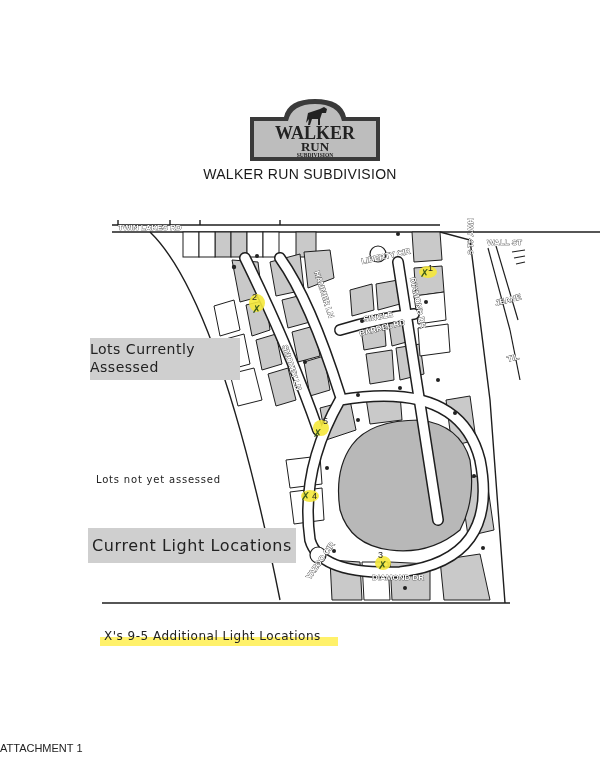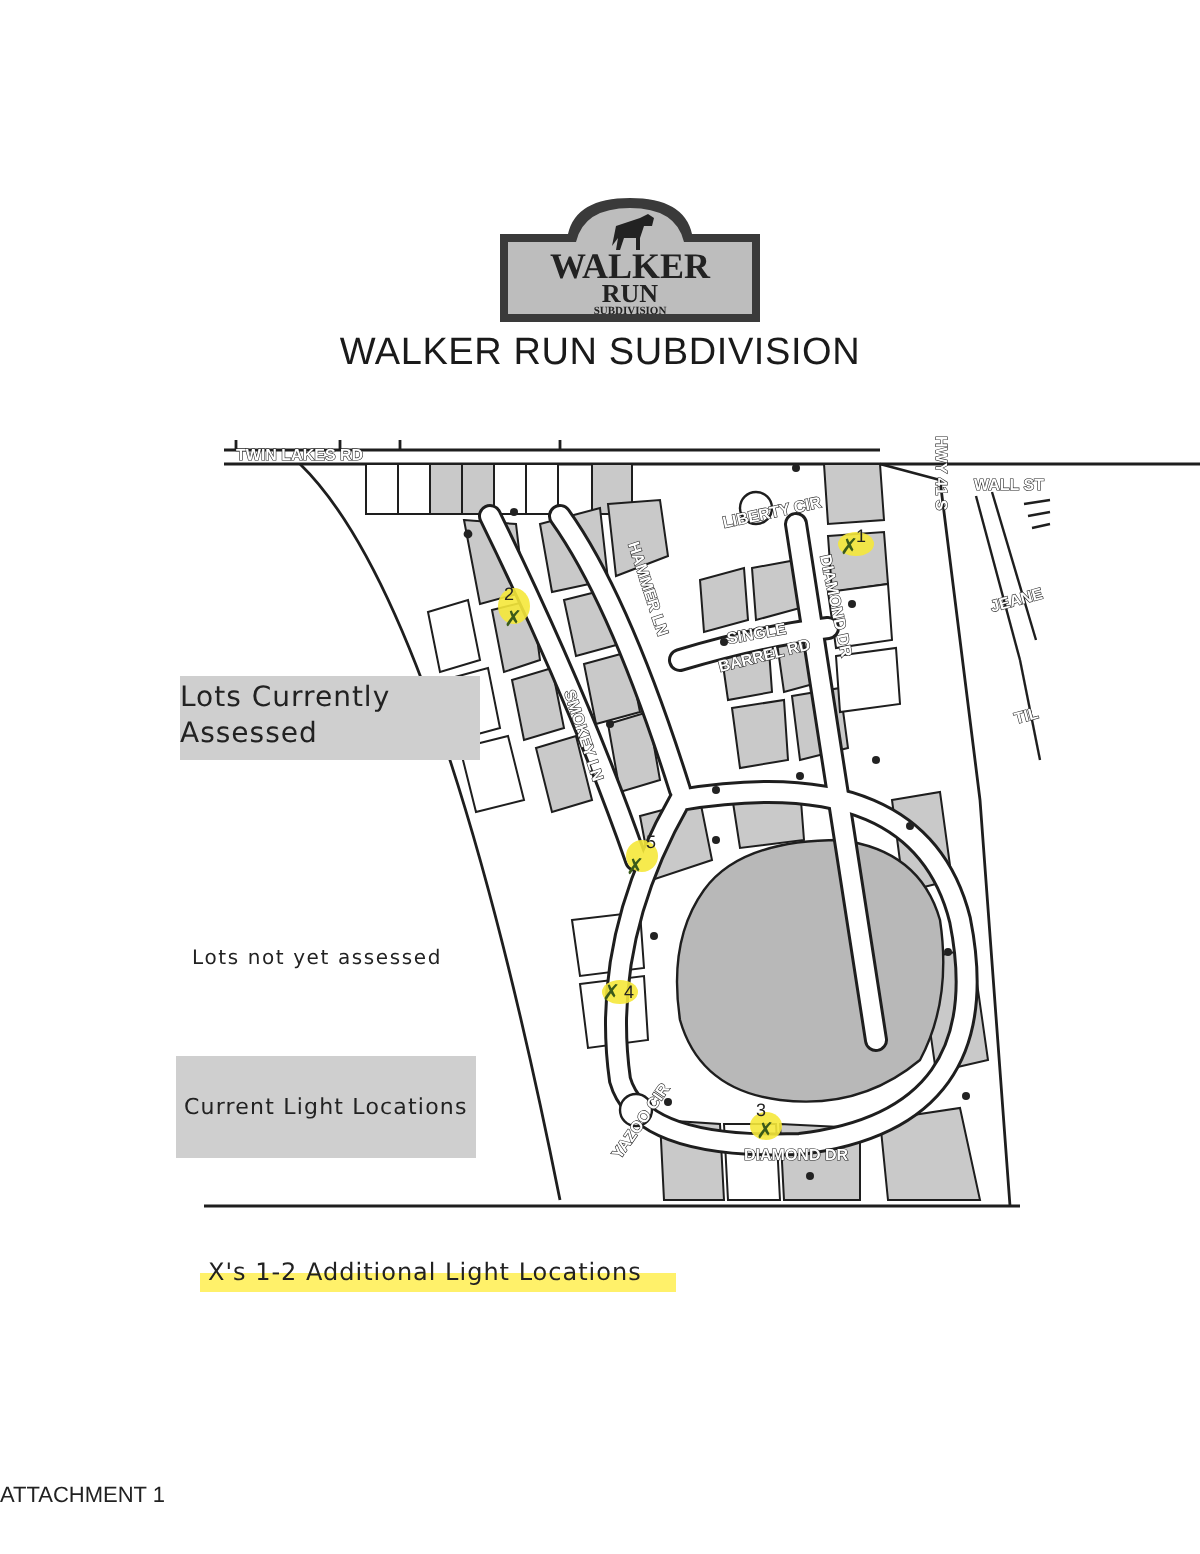--- a/index.html
+++ b/index.html
@@ -1,23 +1,23 @@
 <!DOCTYPE html>
 <html><head>
 <meta charset="utf-8">
 <style>
   html, body { margin:0; padding:0; background:#ffffff; }
   body { width:600px; height:777px; position:relative; overflow:hidden; font-family:"Liberation Sans", sans-serif; }
   .logo { position:absolute; left:248px; top:97px; width:134px; height:66px;text-decoration:underline; }
-  .page-title { position:absolute; left:0; width:600px; top:166px; text-align:center; font-family:"Liberation Sans", sans-serif; font-size:19px; color:#1a1a1a; letter-spacing:0.3px; }
+  .page-title { position:absolute; left:0; width:600px; top:166px; text-align:center; font-family:"Liberation Sans", sans-serif; font-size:14px; color:#1a1a1a; letter-spacing:0.3px; }
   .map { position:absolute; left:0; top:200px; width:552px; height:450px;text-decoration:underline; }
   .legend-item { position:absolute; font-family:"DejaVu Sans", sans-serif; color:#222; }
   .legend-assessed { left:90px; top:338px; width:150px; height:42px; background:#cfcfcf; font-size:14px; line-height:18px; padding:2px 0; box-sizing:border-box; letter-spacing:0.5px; }
   .legend-not { left:96px; top:474px; font-size:10px; letter-spacing:0.8px; }
-  .legend-lights { left:88px; top:528px; font-size:11px; background:#cfcfcf; padding:19px 4px; letter-spacing:0.6px; }
+  .legend-lights { left:88px; top:528px; font-size:16px; background:#cfcfcf; padding:8px 4px; letter-spacing:0.6px; }
   .legend-additional { left:100px; top:628px; width:230px; font-size:12px; padding:1px 4px 4px 4px; letter-spacing:0.5px; background:linear-gradient(to bottom, transparent 45%, #fff16a 45%, #fff16a 95%, transparent 95%); }
   .footer { position:absolute; left:0; width:600px; top:742px; text-align:left; font-size:11px; color:#222; }
   .street { font-family:"Liberation Sans", sans-serif; font-weight:bold; font-size:8px; fill:#fff; stroke:#222; stroke-width:0.6; paint-order:stroke; }
   .marker-num { font-family:"Liberation Sans", sans-serif; font-size:9px; fill:#222; }
 </style>
 </head>
 <body>
 
 <div class="logo">
   <svg width="134" height="66" viewBox="0 0 134 66">
@@ -183,15 +183,15 @@
       <ellipse cx="321" cy="428" rx="8" ry="8" fill="#f5e83a" opacity="0.9"></ellipse>
       <text class="marker-num" x="323" y="424">5</text>
       <text x="313" y="437" font-size="11" fill="#3a5a1a" font-family="Liberation Sans, sans-serif">✗</text>
     </g>
   </svg>
 </div>
 
 <div class="legend-item legend-assessed">Lots Currently Assessed</div>
 <div class="legend-item legend-not">Lots not yet assessed</div>
 <div class="legend-item legend-lights">Current Light Locations</div>
-<div class="legend-item legend-additional">X's 1-2 Additional Light Locations</div>
+<div class="legend-item legend-additional">X's 9-5 Additional Light Locations</div>
 
 <div class="footer">ATTACHMENT 1</div>
 
 </body></html>

